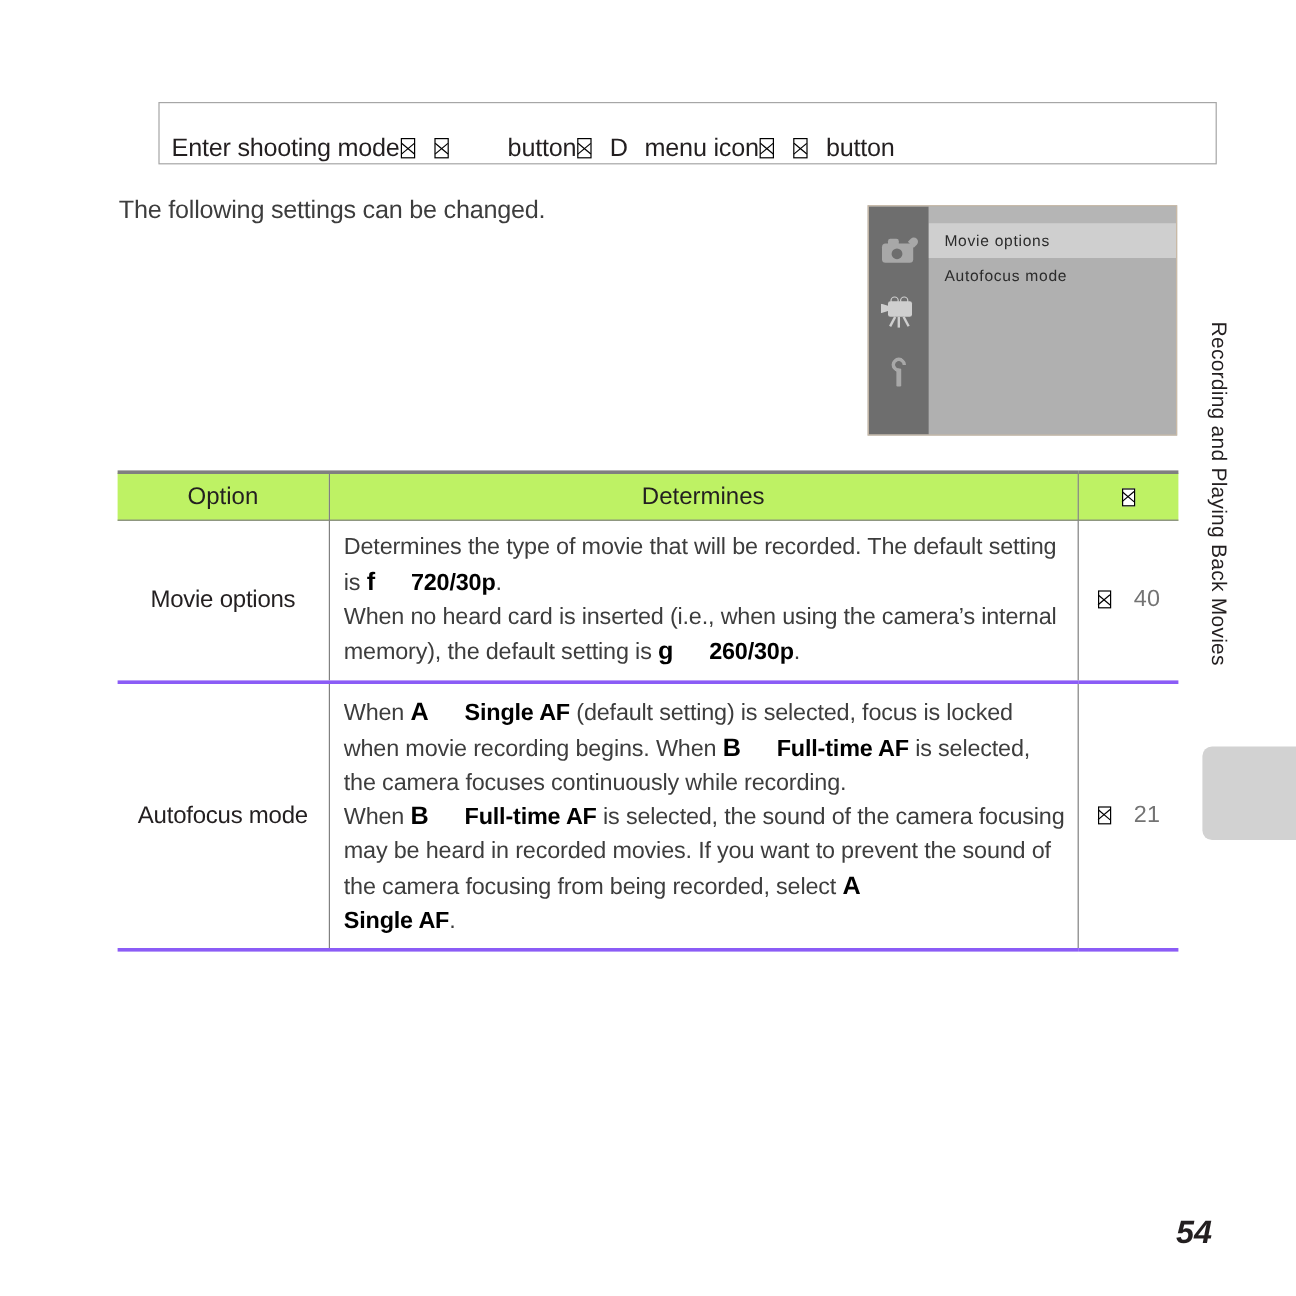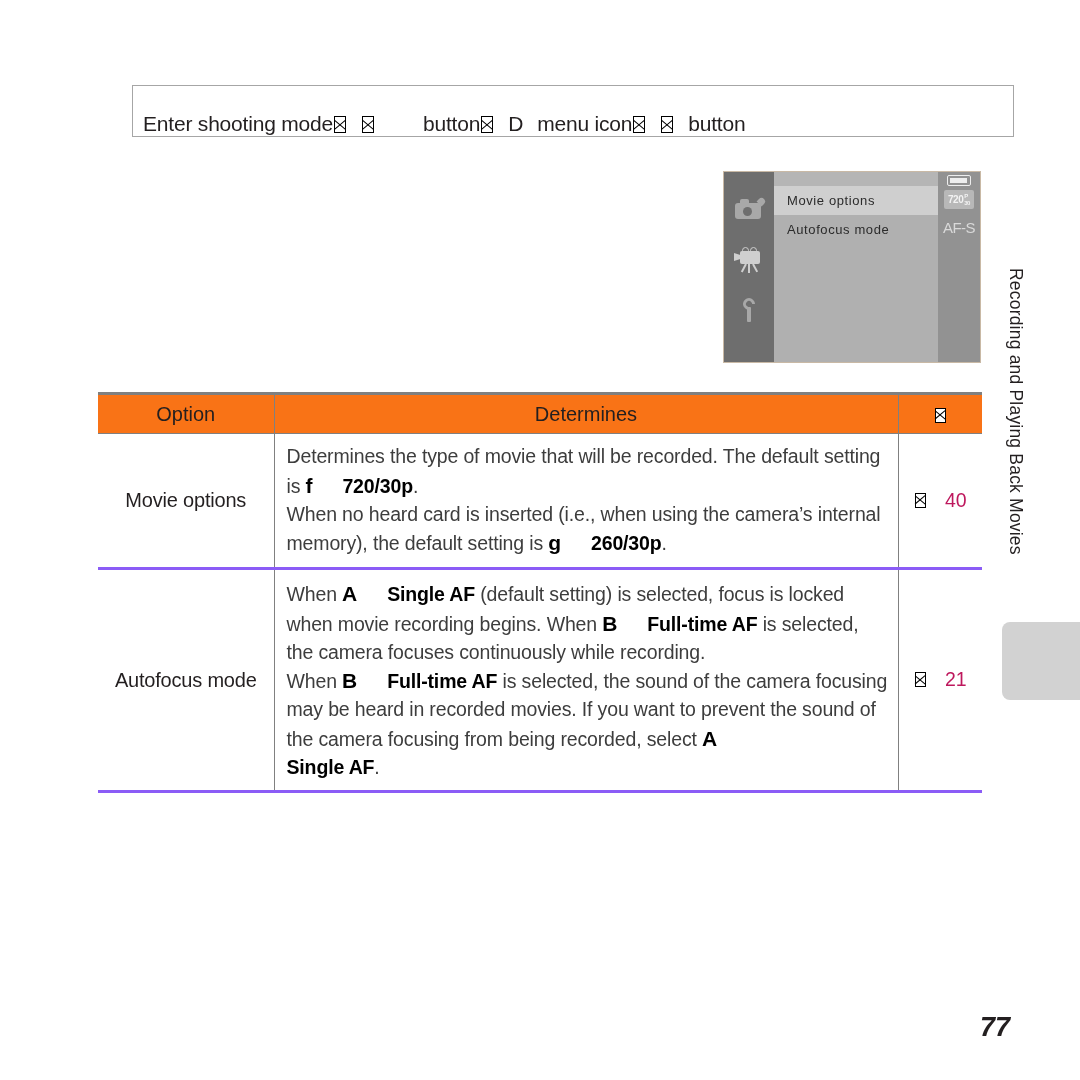--- a/index.html
+++ b/index.html
@@ -304,21 +304,21 @@
     top: 392px;
     width: 884px;
     border-collapse: collapse;
     table-layout: fixed;
   }
   .data-table th, .data-table td {
     vertical-align: middle;
     box-sizing: border-box;
   }
   .data-table thead th {
-    background: #f97316;
+    background: #bef264;
     font-size: 20px;
     font-weight: normal;
     color: #231f20;
     height: 40px;
     text-align: center;
     border-top: 3px solid #808080;
     border-bottom: 1.5px solid #808080;
   }
   .col-option   { width: 176px; }
   .col-desc     { width: 624px; }
@@ -343,21 +343,21 @@
     line-height: 1.42;
     color: #3d3d3d;
     padding-left: 12px;
     padding-right: 8px;
     border-right: 1.5px solid #808080;
     letter-spacing: -0.15px;
   }
   .data-table tbody td.cell-ref {
     text-align: center;
     font-size: 19.5px;
-    color: #be185d;
+    color: #737373;
   }
   .cell-desc b { color: #000; font-weight: bold; }
   .ref-inner {
     display: inline-flex;
     align-items: center;
     gap: 18px;
     justify-content: center;
   }
 
   .row1 .cell-desc { height: 108px; }
@@ -379,20 +379,21 @@
 </head>
 <body>
 
 <div class="page">
 
 
   <div class="instruction-box">
     <div class="instruction-text"><span>Enter shooting mode</span><span class="tofu tofu-box"></span><span class="gap-sm"></span><span class="tofu tofu-box"></span><span class="gap-wide"></span><span>button</span><span class="tofu tofu-box"></span><span class="gap-sm"></span><span class="sym-letter">D</span><span class="gap-sm"></span><span>menu icon</span><span class="tofu tofu-box"></span><span class="gap-sm"></span><span class="tofu tofu-box"></span><span class="gap-sm"></span><span>button</span></div>
   </div>
 
+  <div class="intro-line">The following settings can be changed.</div>
 
   <div class="camera-shot">
     <div class="cam-sidebar">
       <div class="cam-icon">
         <span class="ic-camera-bump"></span>
         <span class="ic-camera-body"></span>
         <span class="ic-camera-lens"></span>
         <span class="ic-camera-heart"></span>
       </div>
       <div class="cam-icon">
@@ -414,31 +415,20 @@
       <div class="cam-topstrip"></div>
       <div class="cam-row selected">
         <span>Movie options</span>
       </div>
       <div class="cam-row">
         <span>Autofocus mode</span>
       </div>
       <div class="cam-fill"></div>
     </div>
 
-    <div class="cam-values">
-      <div class="val-battery"></div>
-      <div class="val-badge">
-        <span>720</span>
-        <span class="p30">
-          <span>P</span><br>
-          <span>30</span>
-        </span>
-      </div>
-      <div class="val-afs">AF-S</div>
-    </div>
   </div>
 
   <div class="chapter-tab-text">Recording and Playing Back Movies</div>
   <div class="chapter-marker"></div>
 
   <table class="data-table">
     <thead>
       <tr>
         <th class="col-option">Option</th>
         <th class="col-desc">Determines</th>
@@ -470,15 +460,15 @@
         <td class="cell-ref">
           <span class="ref-inner">
             <span class="tofu tofu-small"></span>
             <span>21</span>
           </span>
         </td>
       </tr>
     </tbody>
   </table>
 
-  <div class="folio">77</div>
+  <div class="folio">54</div>
 
 </div>
 
 </body></html>

